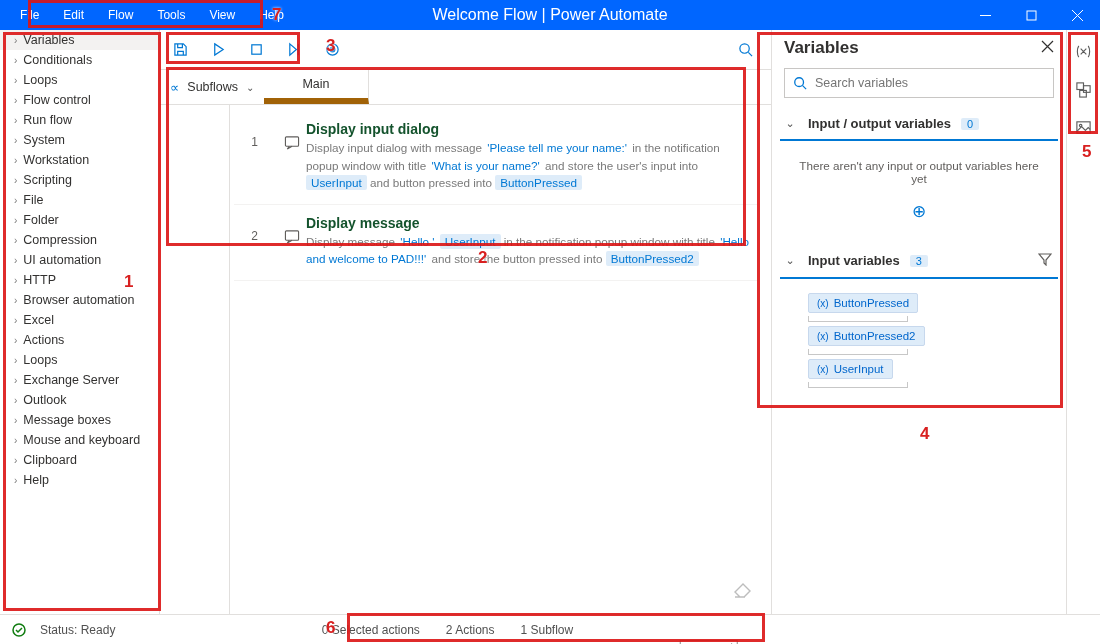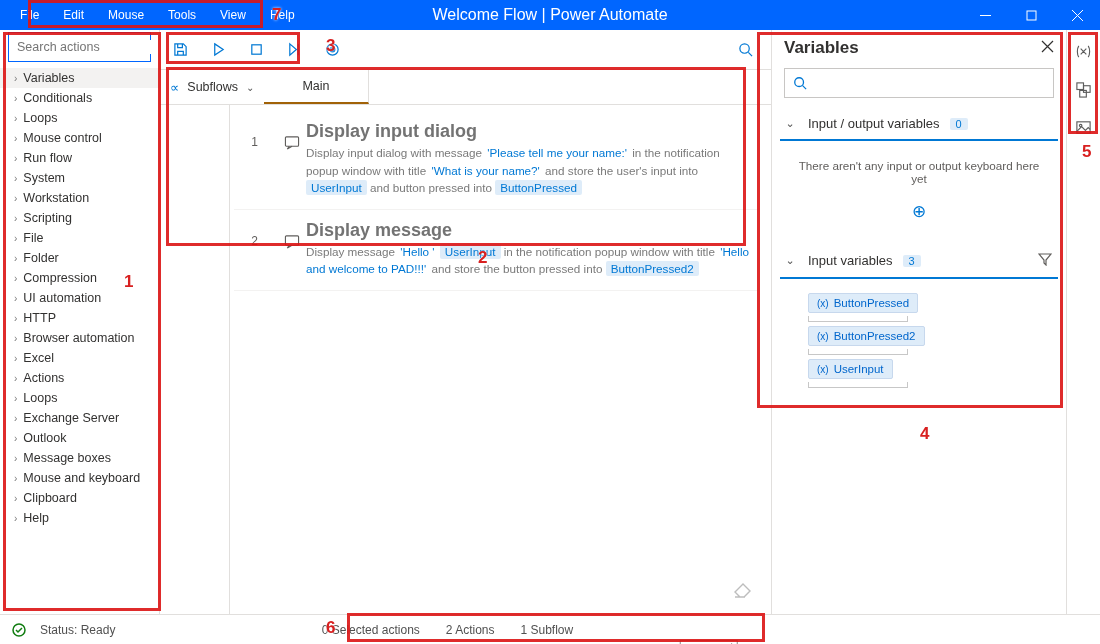--- a/index.html
+++ b/index.html
@@ -30,51 +30,51 @@
 .toolbar-row { height:40px; display:flex; align-items:center; padding:0 10px; gap:18px; border-bottom:1px solid #e1dfdd; }
 .toolbtn { width:20px; height:20px; display:flex; align-items:center; justify-content:center; cursor:pointer; color:#0078d4; }
 .toolbtn svg { width:15px; height:15px; fill:none; stroke:currentColor; stroke-width:1.3; }
 .tool-spacer { flex:1; }
 .search-icon-top { margin-right:6px; color:#0078d4; }
 
 .subflow-tabs { height:35px; display:flex; align-items:stretch; border-bottom:1px solid #e1dfdd; }
 .subflow-label { display:flex; align-items:center; gap:8px; padding:0 10px; font-size:12.5px; cursor:pointer; }
 .subflow-label .sf-icon { color:#0078d4; font-size:13px; }
 .subflow-label .chev { font-size:10px; color:#555; }
-.main-tab { padding:0 38px; display:flex; align-items:center; font-size:12.5px; border-bottom:2px solid #a16207; border-right:1px solid #e1dfdd; }
+.main-tab { padding:0 38px; display:flex; align-items:center; font-size:12.5px; border-bottom:6px solid #a16207; border-right:1px solid #e1dfdd; }
 
 .canvas-split { flex:1; display:flex; min-height:0; }
 .gutter { width:70px; border-right:1px solid #e1dfdd; }
 .canvas { flex:1; overflow-y:auto; padding:6px 14px 6px 4px; position:relative; }
 
 .step { display:flex; align-items:flex-start; padding:10px 4px 12px 0; border-bottom:1px solid #f3f2f1; }
 .step-num { width:50px; text-align:right; padding-right:26px; font-size:12px; color:#605e5c; padding-top:14px; }
 .step-icon { width:22px; padding-top:14px; color:#605e5c; }
 .step-icon svg { width:16px; height:15px; fill:none; stroke:currentColor; stroke-width:1.2; }
 .step-body { flex:1; }
-.step-title { font-size:18px; font-weight:600; color:#737373; margin-bottom:2px; }
+.step-title { font-size:14px; font-weight:600; color:#14532d; margin-bottom:2px; }
 .step-desc { font-size:11.7px; color:#7a7a7a; line-height:1.5; }
 .token { color:#0078d4; background:#fff; padding:0 2px; }
 .vartoken { background:#deecf9; color:#0078d4; padding:1px 5px; border-radius:2px; }
 
 .canvas-decor { position:absolute; right:18px; bottom:12px; color:#b0b0b0; }
 
 
 .sidebar-right { width:295px; flex:none; border-left:1px solid #e1dfdd; display:flex; flex-direction:column; }
 .var-header { display:flex; align-items:center; padding:8px 12px 6px; }
 .var-header .title { font-size:17px; font-weight:600; flex:1; }
 .var-header .close { cursor:pointer; }
 .var-search { margin:4px 12px 10px; height:30px; border:1px solid #c8c6c4; display:flex; align-items:center; padding:0 8px; gap:8px; }
 .var-search svg { width:14px; height:14px; stroke:#0078d4; fill:none; stroke-width:1.5; }
 .var-search input { border:none; outline:none; font-size:12.5px; flex:1; color:#605e5c; }
 
 .var-section { margin:0 8px 8px; }
 .var-sec-head { display:flex; align-items:center; padding:8px 6px 8px 2px; border-bottom:2px solid #0078d4; gap:10px; }
 .var-sec-head .chev { width:16px; text-align:center; color:#555; font-size:11px; }
-.var-sec-head .label { font-size:13px; font-weight:400;text-align:center; }
+.var-sec-head .label { font-size:13px; font-weight:700;text-align:center; }
 .badge { background:#deecf9; color:#0078d4; font-size:11px; padding:0 6px; border-radius:2px; min-width:16px; text-align:center; }
 .filter-icon { margin-left:auto; color:#605e5c; }
 .var-empty { text-align:center; font-size:11.7px; color:#605e5c; padding:18px 10px 10px; }
 .add-circle { text-align:center; padding:6px 0 14px; color:#0078d4; font-size:17px; cursor:pointer; }
 .var-list { padding:10px 4px; }
 .var-chip { display:inline-flex; align-items:center; gap:5px; background:#deecf9; color:#0066cc; font-size:11.5px; padding:3px 8px; border-radius:2px; border:1px solid #c7d8ed; margin:4px 0 4px 24px; cursor:pointer; }
 .var-chip .xi { font-size:10px; }
 .var-chip-box { border:1px solid #c7c7c7; border-top:none; height:6px; width:100px; margin-left:24px; margin-top:-1px; }
 
 
@@ -97,21 +97,21 @@
 .annot-box { position:absolute; border:3px solid rgba(220,20,20,0.9); pointer-events:none; z-index:50; }
 .callout { position:absolute; color:#d82020; font-weight:700; font-size:17px; z-index:51; text-shadow:0 0 3px #fff; }
 </style>
 </head>
 <body>
 
 <div class="titlebar">
   <div class="menu">
     <div class="menu-item">File</div>
     <div class="menu-item">Edit</div>
-    <div class="menu-item">Mouse</div>
+    <div class="menu-item">Flow</div>
     <div class="menu-item">Tools</div>
     <div class="menu-item">View</div>
     <div class="menu-item">Help</div>
   </div>
   <div class="title-text">Welcome Flow | Power Automate</div>
   <div class="win-controls">
     <div class="win-btn">
         <svg viewBox="0 0 11 11">
           <path d="M0 5.5 H11"></path>
         </svg>
@@ -125,39 +125,36 @@
         <svg viewBox="0 0 11 11">
           <path d="M0 0 L11 11 M11 0 L0 11"></path>
         </svg>
       </div>
   </div>
 </div>
 
 <div class="layout">
 
   <div class="sidebar-left">
-    <div class="search-box">
-      <input placeholder="Search actions" style="">
-    </div>
     <div class="action-list" id="action-list">
         <div class="action-item hover">
           <span class="chevron">›</span>
           <span>Variables</span>
         </div>
         <div class="action-item">
           <span class="chevron">›</span>
           <span>Conditionals</span>
         </div>
         <div class="action-item">
           <span class="chevron">›</span>
           <span>Loops</span>
         </div>
         <div class="action-item">
           <span class="chevron">›</span>
-          <span>Mouse control</span>
+          <span>Flow control</span>
         </div>
         <div class="action-item">
           <span class="chevron">›</span>
           <span>Run flow</span>
         </div>
         <div class="action-item">
           <span class="chevron">›</span>
           <span>System</span>
         </div>
         <div class="action-item">
@@ -322,29 +319,30 @@
         <svg width="13" height="13" viewBox="0 0 13 13" stroke="#323130" stroke-width="1.2">
             <path d="M1 1 L12 12 M12 1 L1 12"></path>
           </svg>
       </div>
     </div>
     <div class="var-search">
       <svg viewBox="0 0 16 16">
           <circle cx="7" cy="7" r="5"></circle>
           <path d="M11 11 L15 15"></path>
         </svg>
+      <input placeholder="Search variables" style="">
     </div>
 
     <div class="var-section">
       <div class="var-sec-head">
         <span class="chev">⌄</span>
         <span class="label">Input / output variables</span>
         <span class="badge">0</span>
       </div>
-      <div class="var-empty">There aren't any input or output keyboard here yet</div>
+      <div class="var-empty">There aren't any input or output variables here yet</div>
       <div class="add-circle">⊕</div>
     </div>
 
     <div class="var-section">
       <div class="var-sec-head">
         <span class="chev">⌄</span>
         <span class="label">Input variables</span>
         <span class="badge">3</span>
         <span class="filter-icon">
           <svg width="14" height="14" viewBox="0 0 14 14" fill="none" stroke="#605e5c" stroke-width="1.2">

